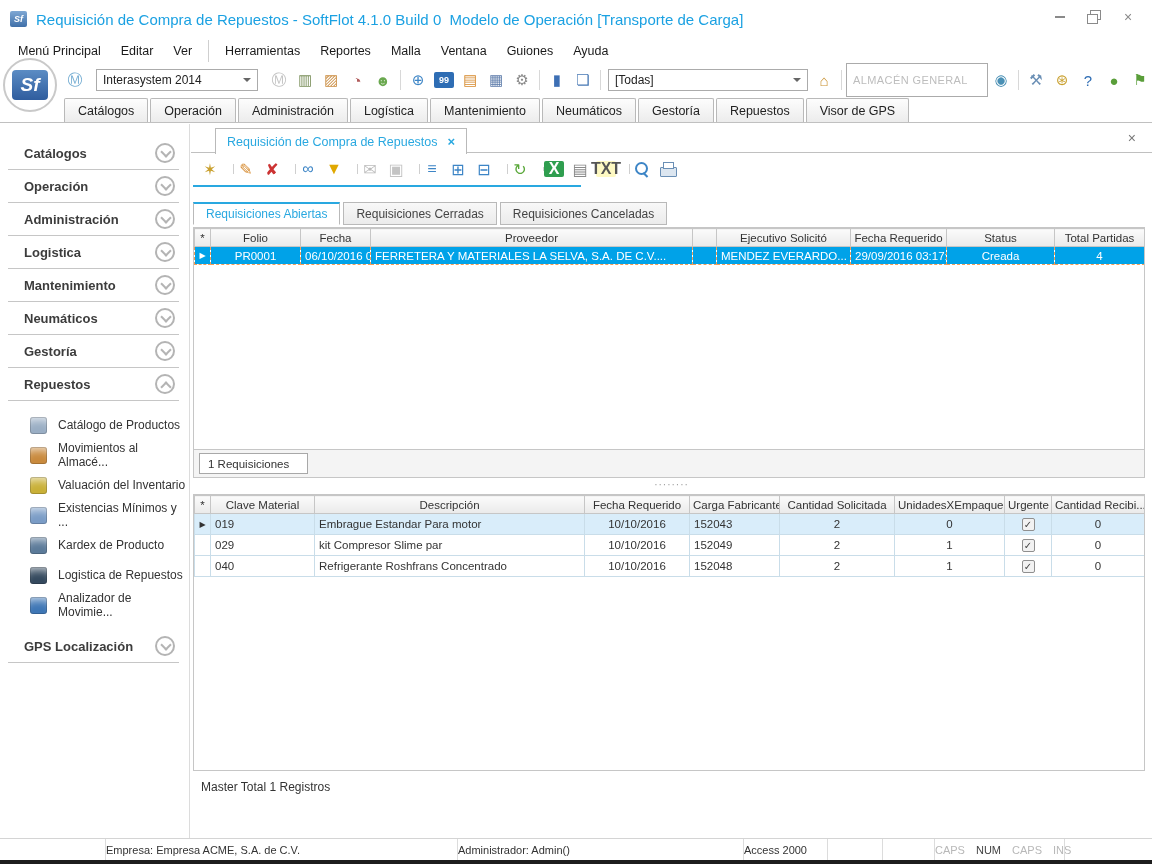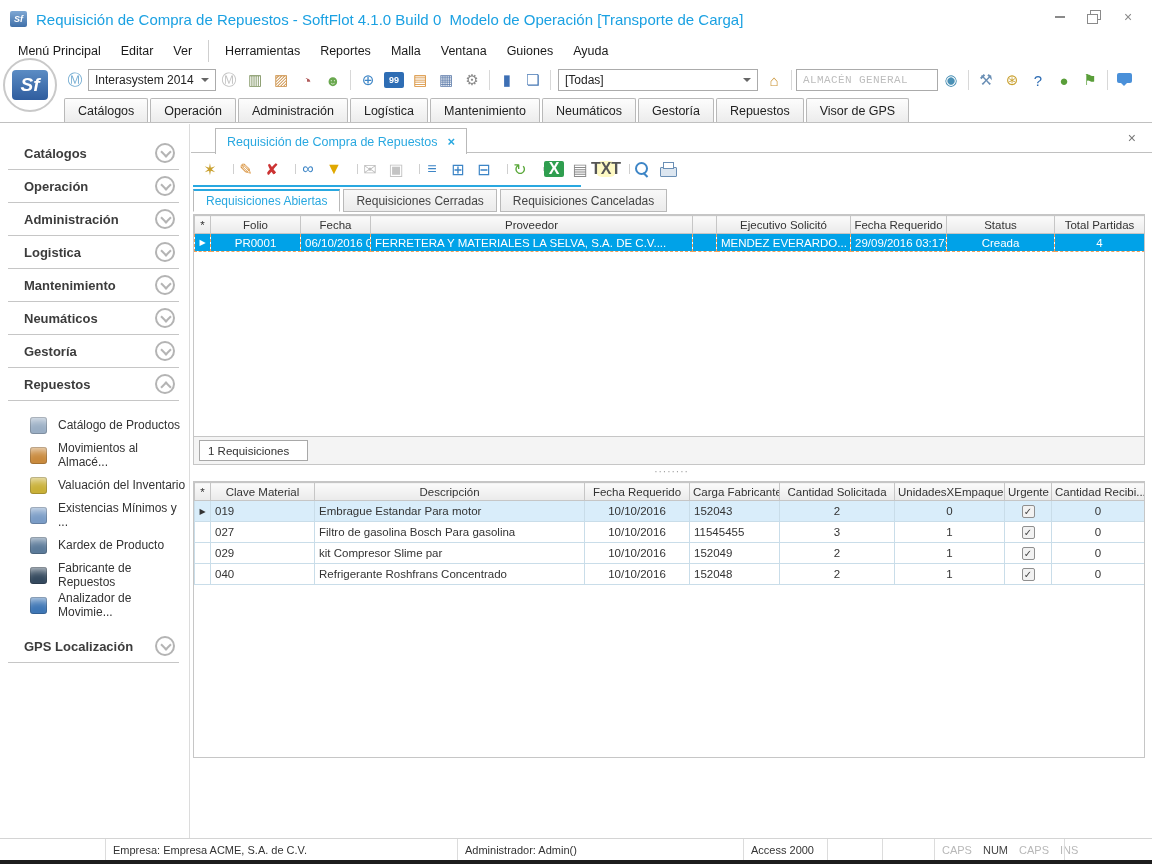--- a/index.html
+++ b/index.html
@@ -23,21 +23,21 @@
   .menu-item[data-sep="true"]{border-left:1px solid #cfcfcf;margin-left:6px;padding-left:16px}
 
   
   .toolbar{position:absolute;top:64px;left:0;right:0;height:32px;display:flex;align-items:center;padding-left:62px}
   .ticon-strip{display:flex;align-items:center}
   .ticon-wrap{display:inline-flex;align-items:center;justify-content:center;width:24px;height:22px;font-size:15px;margin:0 1px;cursor:pointer;position:relative}
   .ticon-wrap[data-boxed="true"]{font-size:9px;font-weight:bold;border-radius:2px;width:20px;height:16px;margin:0 3px}
   .tsep{width:1px;height:20px;background:#d8d8d8;margin:0 4px;flex:none}
   .combo{display:flex;align-items:center;border:1px solid #ababab;height:22px;background:#fff;padding:0 6px;font-size:12px;color:#222;cursor:pointer;flex:none}
   .combo .arrow{margin-left:auto;width:0;height:0;border:4px solid transparent;border-top-color:#666;transform:translateY(2px)}
-  .tb-input{border:1px solid #ababab;height:22px;width:142px;color:#bdbdbd;font-size:11px;padding:4px 6px;letter-spacing:.4px;font-family:Liberation Mono, monospace;flex:none}
+  .tb-input{border:1px solid #ababab;height:22px;width:142px;color:#bdbdbd;font-size:11px;padding:16px 6px;letter-spacing:.4px;font-family:Liberation Sans, sans-serif;flex:none}
 
   
   [data-icon="chat-icon"]::before{content:"";position:absolute;left:4px;top:4px;width:15px;height:10px;background:currentColor;border-radius:2px}
   [data-icon="chat-icon"]::after{content:"";position:absolute;left:8px;top:14px;border:3px solid transparent;border-top-color:currentColor}
   [data-icon="print-icon"]::before{content:"";position:absolute;left:4px;top:9px;width:15px;height:8px;border:1px solid currentColor;border-radius:1px;background:#dce6f0}
   [data-icon="print-icon"]::after{content:"";position:absolute;left:7px;top:4px;width:9px;height:5px;border:1px solid currentColor;background:#fff}
   [data-icon="print-preview-icon"]::before{content:"";position:absolute;left:5px;top:4px;width:9px;height:9px;border:2px solid currentColor;border-radius:50%}
   [data-icon="print-preview-icon"]::after{content:"";position:absolute;left:14px;top:14px;width:6px;height:2px;background:currentColor;transform:rotate(45deg);transform-origin:0 0}
 
   
@@ -72,21 +72,21 @@
     display:flex;align-items:center;gap:10px;padding:0 11px;font-size:12.5px;color:#29a8e0;z-index:2;cursor:pointer}
   .doctab::after{content:"";position:absolute;left:0;right:0;bottom:-1px;height:1px;background:#fff}
   .doctab-close{font-size:13px;font-weight:bold;cursor:pointer}
   .panel-close{position:absolute;right:16px;top:6px;color:#777;font-size:14px;cursor:pointer}
 
   .itoolbar{height:32px;display:flex;align-items:center;padding-left:6px}
   .itoolbar .ticon-wrap{font-size:16px}
   .itoolbar .ticon-wrap[data-sep="true"]{box-shadow:-7px 0 0 -6px #cfcfcf;margin-left:11px}
   .blue-underline{height:2px;width:388px;margin-left:2px;background:#29a8e0}
 
-  .subtabs{display:flex;margin-top:2px;padding-left:2px}
+  .subtabs{display:flex;margin-top:15px;padding-left:2px}
   .stab{height:23px;padding:0 12px;font-size:12px;display:flex;align-items:center;color:#444;cursor:pointer;
     border:1px solid #b9b9b9;background:linear-gradient(#f8f8f8,#ebebeb);margin-right:3px}
   .stab[data-state="active"]{background:#fff;color:#29a8e0;border-top:2px solid #29a8e0;border-bottom-color:#fff}
 
   .grid{border-collapse:collapse;table-layout:fixed;width:950px;font-size:11.5px;color:#333}
   .grid th{background:linear-gradient(#fbfbfb,#eaeaea);border:1px solid #c6c6c6;font-weight:normal;height:18px;
     overflow:hidden;white-space:nowrap;padding:0 3px;cursor:pointer}
   .grid td{height:18px;padding:0 4px;white-space:nowrap;overflow:hidden}
   .c-center{text-align:center}
   .marker{text-align:center;font-size:8px;padding:0}
@@ -105,21 +105,21 @@
   .count-box{border:1px solid #a8a8a8;background:#fff;height:21px;display:flex;align-items:center;padding:0 18px 0 8px;
     font-size:11.5px;color:#333;min-width:95px}
 
   .splitter{height:14px;display:flex;align-items:center;justify-content:center;cursor:row-resize}
   .splitter::after{content:"········";color:#9a9a9a;font-size:10px;letter-spacing:1px;line-height:4px}
   .detail-label{font-size:12px;color:#333;margin:4px 0 5px 8px}
   .master-total{font-size:12px;color:#333;margin:9px 0 0 10px}
 
   
   .statusbar{position:absolute;left:0;right:0;bottom:4px;height:22px;border-top:1px solid #d4d4d4;display:flex;font-size:11px;color:#333}
-  .sseg{border-left:1px solid #dcdcdc;display:flex;align-items:center;padding-left:7px;flex:none;height:100%}
+  .sseg{border-left:1px solid #dcdcdc;display:flex;align-items:center;flex:none;height:100%}
   .sseg.nb{border-left:none}
   .indicators{display:flex;gap:11px;color:#b8b8b8}
   .indicators span[data-active="true"]{color:#444}
   .taskbar-strip{position:absolute;left:0;right:0;bottom:0;height:4px;background:#1d1d1d}
 </style>
 </head>
 <body>
 
 <div class="titlebar">
   <span class="app-icon">Sf</span>
@@ -154,21 +154,21 @@
 
 <div class="logo">
   <span class="logo-sq">Sf</span>
 </div>
 
 <div class="toolbar">
   <span class="ticon-strip">
 
   <span class="ticon-wrap" data-icon="m-badge-icon" title="m-badge-icon" style="color: rgb(122, 176, 212);">Ⓜ</span>
     </span>
-  <div class="combo" style="width:128px;margin:0 0">
+  <div class="combo" style="width:162px;margin:0 8px">
     <span>Interasystem 2014</span>
     <span class="arrow"></span>
   </div>
   <span class="ticon-strip">
 
   <span class="ticon-wrap" data-icon="m-badge-disabled-icon" title="m-badge-disabled-icon" style="color: rgb(196, 196, 196);">Ⓜ</span>
       <span class="ticon-wrap" data-icon="archive-cabinet-icon" title="archive-cabinet-icon" style="color: rgb(122, 143, 90);">▥</span>
       <span class="ticon-wrap" data-icon="image-icon" title="image-icon" style="color: rgb(201, 138, 61);">▨</span>
       <span class="ticon-wrap" data-icon="dashboard-gauge-icon" title="dashboard-gauge-icon" style="color: rgb(176, 90, 90);">◔</span>
       <span class="ticon-wrap" data-icon="users-group-icon" title="users-group-icon" style="color: rgb(106, 168, 79);">☻</span>
@@ -299,21 +299,21 @@
       </div>
 
       <div class="side-item" title="Kardex de Producto">
         <span class="side-icon" style="background: rgb(91, 122, 153);"></span>
         <span>Kardex de Producto</span>
       </div>
 
 
       <div class="side-item" title="Solicitud de Repuestos">
         <span class="side-icon" style="background: rgb(52, 73, 94);"></span>
-        <span>Fabricante de Repuestos</span>
+        <span>Logistica de Repuestos</span>
       </div>
 
       <div class="side-item" title="Analizador de Movimie...">
         <span class="side-icon" style="background: rgb(62, 118, 181);"></span>
         <span>Analizador de Movimie...</span>
       </div>
     </div>
   <div class="side-sections gps-section">
     <div class="side-section">
       <span class="side-label">GPS Localización</span>
@@ -339,21 +339,21 @@
       <span class="ticon-wrap" data-icon="search-binoculars-icon" data-sep="true" title="search-binoculars-icon" style="color: rgb(61, 133, 198);">∞</span>
       <span class="ticon-wrap" data-icon="filter-icon" title="filter-icon" style="color: rgb(224, 168, 0);">▼</span>
       <span class="ticon-wrap" data-icon="mail-icon" data-sep="true" title="mail-icon" style="color: rgb(188, 188, 188);">✉</span>
       <span class="ticon-wrap" data-icon="paste-icon" title="paste-icon" style="color: rgb(196, 196, 196);">▣</span>
       <span class="ticon-wrap" data-icon="tree-view-icon" data-sep="true" title="tree-view-icon" style="color: rgb(61, 133, 198);">≡</span>
       <span class="ticon-wrap" data-icon="expand-nodes-icon" title="expand-nodes-icon" style="color: rgb(61, 133, 198);">⊞</span>
       <span class="ticon-wrap" data-icon="collapse-nodes-icon" title="collapse-nodes-icon" style="color: rgb(61, 133, 198);">⊟</span>
       <span class="ticon-wrap" data-icon="refresh-icon" data-sep="true" title="refresh-icon" style="color: rgb(90, 168, 58);">↻</span>
       <span class="ticon-wrap" data-icon="export-excel-icon" data-boxed="true" data-sep="true" title="export-excel-icon" style="color: rgb(255, 255, 255); background: rgb(47, 158, 79);">X</span>
       <span class="ticon-wrap" data-icon="export-image-icon" title="export-image-icon" style="color: rgb(138, 138, 138);">▤</span>
-      <span class="ticon-wrap" data-icon="export-txt-icon" data-boxed="true" title="export-txt-icon" style="color: rgb(85, 85, 85); background: #fef9c3; border-radius: 6px;">TXT</span>
+      <span class="ticon-wrap" data-icon="export-txt-icon" data-boxed="true" title="export-txt-icon" style="color: rgb(85, 85, 85); background: #fef9c3;">TXT</span>
       <span class="ticon-wrap" data-icon="print-preview-icon" data-sep="true" title="print-preview-icon" style="color: rgb(61, 133, 198);"></span>
       <span class="ticon-wrap" data-icon="print-icon" title="print-icon" style="color: rgb(106, 143, 181);"></span>
     </div>
   <div class="blue-underline"></div>
 
   <div class="subtabs">
 
   <span class="stab" data-state="active">Requisiciones Abiertas</span>
       <span class="stab" data-state="">Requisiciones Cerradas</span>
       <span class="stab" data-state="">Requisiciones Canceladas</span>
@@ -443,31 +443,20 @@
             <td>019</td>
             <td>Embrague Estandar Para motor</td>
             <td class="c-center">10/10/2016</td>
             <td>152043</td>
             <td class="c-center">2</td>
             <td class="c-center">0</td>
             <td class="c-center"><span class="cb">✓</span></td>
             <td class="c-center">0</td>
           </tr>
 
-          <tr data-state="">
-            <td class="marker"></td>
-            <td>027</td>
-            <td>Filtro de gasolina Bosch Para gasolina</td>
-            <td class="c-center">10/10/2016</td>
-            <td>11545455</td>
-            <td class="c-center">3</td>
-            <td class="c-center">1</td>
-            <td class="c-center"><span class="cb">✓</span></td>
-            <td class="c-center">0</td>
-          </tr>
 
           <tr data-state="">
             <td class="marker"></td>
             <td>029</td>
             <td>kit Compresor Slime par</td>
             <td class="c-center">10/10/2016</td>
             <td>152049</td>
             <td class="c-center">2</td>
             <td class="c-center">1</td>
             <td class="c-center"><span class="cb">✓</span></td>
@@ -482,20 +471,21 @@
             <td>152048</td>
             <td class="c-center">2</td>
             <td class="c-center">1</td>
             <td class="c-center"><span class="cb">✓</span></td>
             <td class="c-center">0</td>
           </tr>
         </tbody>
     </table>
   </div>
 
+  <div class="master-total">Master Total 1 Registros</div>
 </main>
 
 <footer class="statusbar">
   <span class="sseg nb" style="width:105px"></span>
   <span class="sseg" style="width:352px">Empresa: Empresa ACME, S.A. de C.V.</span>
   <span class="sseg" style="width:286px">Administrador: Admin()</span>
   <span class="sseg" style="width:84px">Access 2000</span>
   <span class="sseg" style="width:55px"></span>
   <span class="sseg" style="width:52px"></span>
   <span class="sseg indicators" style="width:130px">

